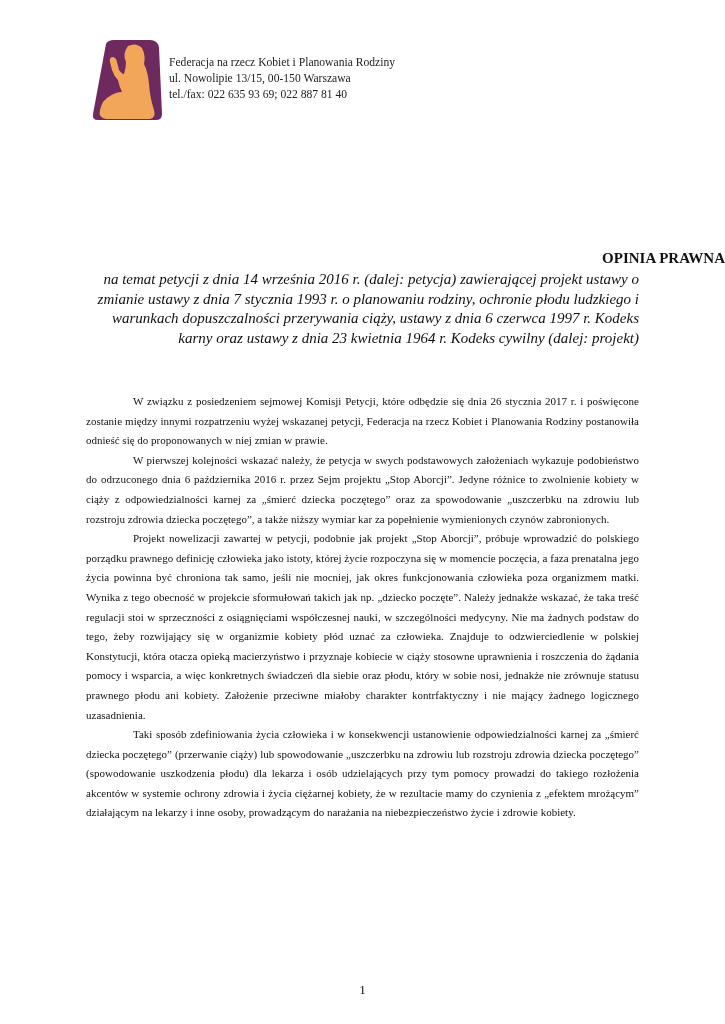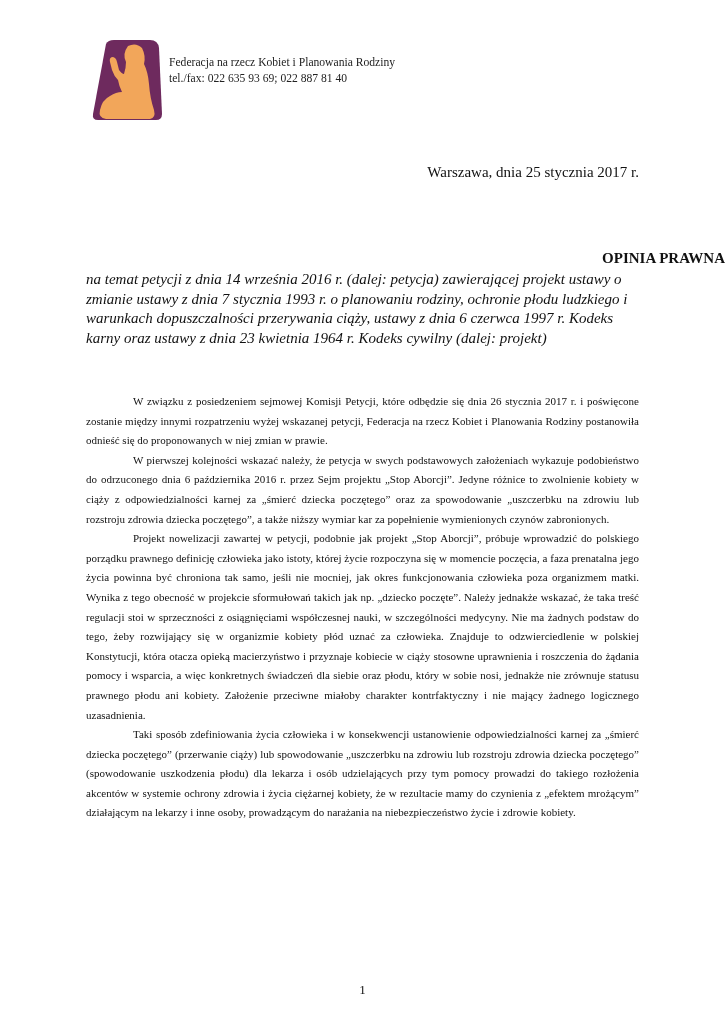--- a/index.html
+++ b/index.html
@@ -6,41 +6,41 @@
     body { width: 725px; height: 1024px; position: relative; overflow: hidden;
       font-family: "Liberation Serif", "DejaVu Serif", serif; color: #111; }
     .page { position: absolute; left: 0; top: 0; width: 725px; height: 840px; }
     .logo { position: absolute; left: 92px; top: 40px; width: 70px; height: 80px; }
     .org { position: absolute; left: 169px; top: 55px; font-size: 11.6px; line-height: 16px; color: #222; }
     .org div { white-space: nowrap; }
     .date { position: absolute; right: 86px; top: 164px; font-size: 15px; }
     .title { position: absolute; left: 0; width: 725px; top: 250px; text-align: right;
       font-weight: bold; font-size: 15px; }
     .subtitle { position: absolute; left: 86px; width: 553px; top: 270px; font-style: italic;
-      font-size: 15px; line-height: 19.5px; text-align: left; }
+      font-size: 15px; line-height: 19.5px; text-align: right; }
     .body { position: absolute; left: 86px; width: 553px; top: 392px; font-size: 11px;
       line-height: 19.6px; text-align: justify; }
     .body p { margin: 0; text-indent: 47px; }
     .pagenum { position: absolute; left: 0; width: 725px; top: 982px; text-align: center; font-size: 13px; }
   </style>
 </head>
 <body>
 
 <div class="page">
   <svg class="logo" viewBox="0 0 70 80">
     <path d="M14 4 Q16 0 22 0 L58 0 Q66 0 67 8 L70 74 Q70 80 64 80 L6 80 Q0 80 1 74 Z" fill="#6E2A5E"></path>
     <path d="M36 6 Q44 2 50 8 Q54 16 52 24 Q56 32 57 44 Q58 58 62 70 Q64 78 58 79 L14 79 Q6 78 8 70 Q10 60 18 56 Q24 52 30 52 Q27 46 26 40 Q22 36 20 30 L18 22 Q17 18 20 17 Q24 17 25 22 L27 30 Q30 34 32 34 Q34 28 34 22 Q30 14 36 6 Z" fill="#F2A65A"></path>
   </svg>
 
   <div class="org">
     <div>Federacja na rzecz Kobiet i Planowania Rodziny</div>
+    <div>ul. Nowolipie 13/15, 00-150 Warszawa</div>
     <div>tel./fax: 022 635 93 69; 022 887 81 40</div>
   </div>
 
-  <div class="date">Warszawa, dnia 25 stycznia 2017 r.</div>
 
   <div class="title">OPINIA PRAWNA</div>
 
   <div class="subtitle">na temat petycji z dnia 14 września 2016 r. (dalej: petycja) zawierającej projekt ustawy o zmianie ustawy z dnia 7 stycznia 1993 r. o planowaniu rodziny, ochronie płodu ludzkiego i warunkach dopuszczalności przerywania ciąży, ustawy z dnia 6 czerwca 1997 r. Kodeks karny oraz ustawy z dnia 23 kwietnia 1964 r. Kodeks cywilny (dalej: projekt)</div>
 
   <div class="body">
     <p>W związku z posiedzeniem sejmowej Komisji Petycji, które odbędzie się dnia 26 stycznia 2017 r. i poświęcone zostanie między innymi rozpatrzeniu wyżej wskazanej petycji, Federacja na rzecz Kobiet i Planowania Rodziny postanowiła odnieść się do proponowanych w niej zmian w prawie.</p>
     <p>W pierwszej kolejności wskazać należy, że petycja w swych podstawowych założeniach wykazuje podobieństwo do odrzuconego dnia 6 października 2016 r. przez Sejm projektu „Stop Aborcji”. Jedyne różnice to zwolnienie kobiety w ciąży z odpowiedzialności karnej za „śmierć dziecka poczętego” oraz za spowodowanie „uszczerbku na zdrowiu lub rozstroju zdrowia dziecka poczętego”, a także niższy wymiar kar za popełnienie wymienionych czynów zabronionych.</p>
     <p>Projekt nowelizacji zawartej w petycji, podobnie jak projekt „Stop Aborcji”, próbuje wprowadzić do polskiego porządku prawnego definicję człowieka jako istoty, której życie rozpoczyna się w momencie poczęcia, a faza prenatalna jego życia powinna być chroniona tak samo, jeśli nie mocniej, jak okres funkcjonowania człowieka poza organizmem matki. Wynika z tego obecność w projekcie sformułowań takich jak np. „dziecko poczęte”. Należy jednakże wskazać, że taka treść regulacji stoi w sprzeczności z osiągnięciami współczesnej nauki, w szczególności medycyny. Nie ma żadnych podstaw do tego, żeby rozwijający się w organizmie kobiety płód uznać za człowieka. Znajduje to odzwierciedlenie w polskiej Konstytucji, która otacza opieką macierzyństwo i przyznaje kobiecie w ciąży stosowne uprawnienia i roszczenia do żądania pomocy i wsparcia, a więc konkretnych świadczeń dla siebie oraz płodu, który w sobie nosi, jednakże nie zrównuje statusu prawnego płodu ani kobiety. Założenie przeciwne miałoby charakter kontrfaktyczny i nie mający żadnego logicznego uzasadnienia.</p>
     <p>Taki sposób zdefiniowania życia człowieka i w konsekwencji ustanowienie odpowiedzialności karnej za „śmierć dziecka poczętego” (przerwanie ciąży) lub spowodowanie „uszczerbku na zdrowiu lub rozstroju zdrowia dziecka poczętego” (spowodowanie uszkodzenia płodu) dla lekarza i osób udzielających przy tym pomocy prowadzi do takiego rozłożenia akcentów w systemie ochrony zdrowia i życia ciężarnej kobiety, że w rezultacie mamy do czynienia z „efektem mrożącym” działającym na lekarzy i inne osoby, prowadzącym do narażania na niebezpieczeństwo życie i zdrowie kobiety.</p>

